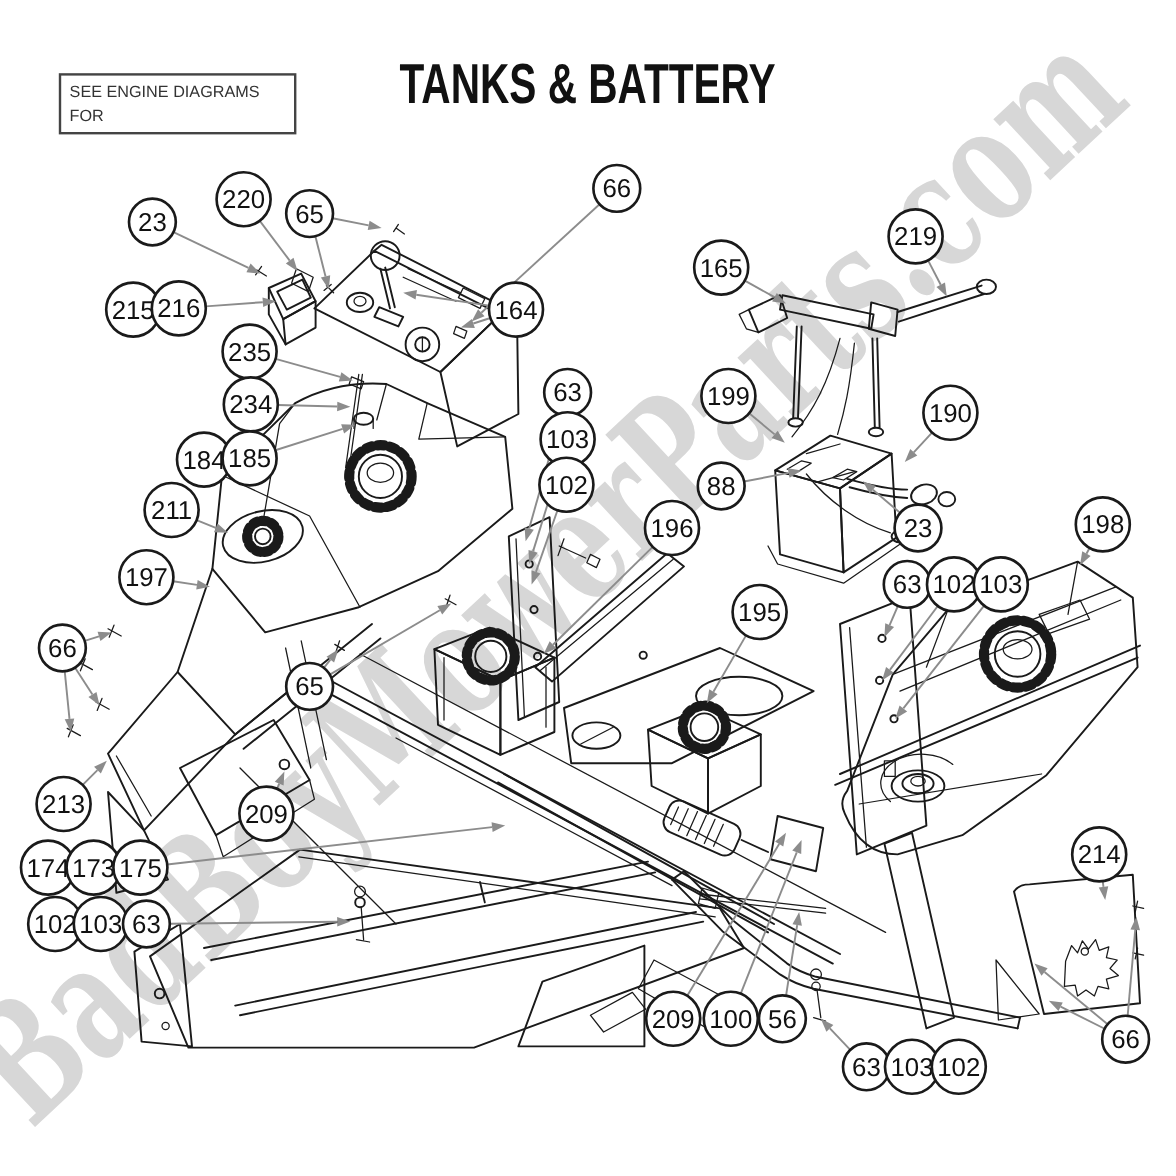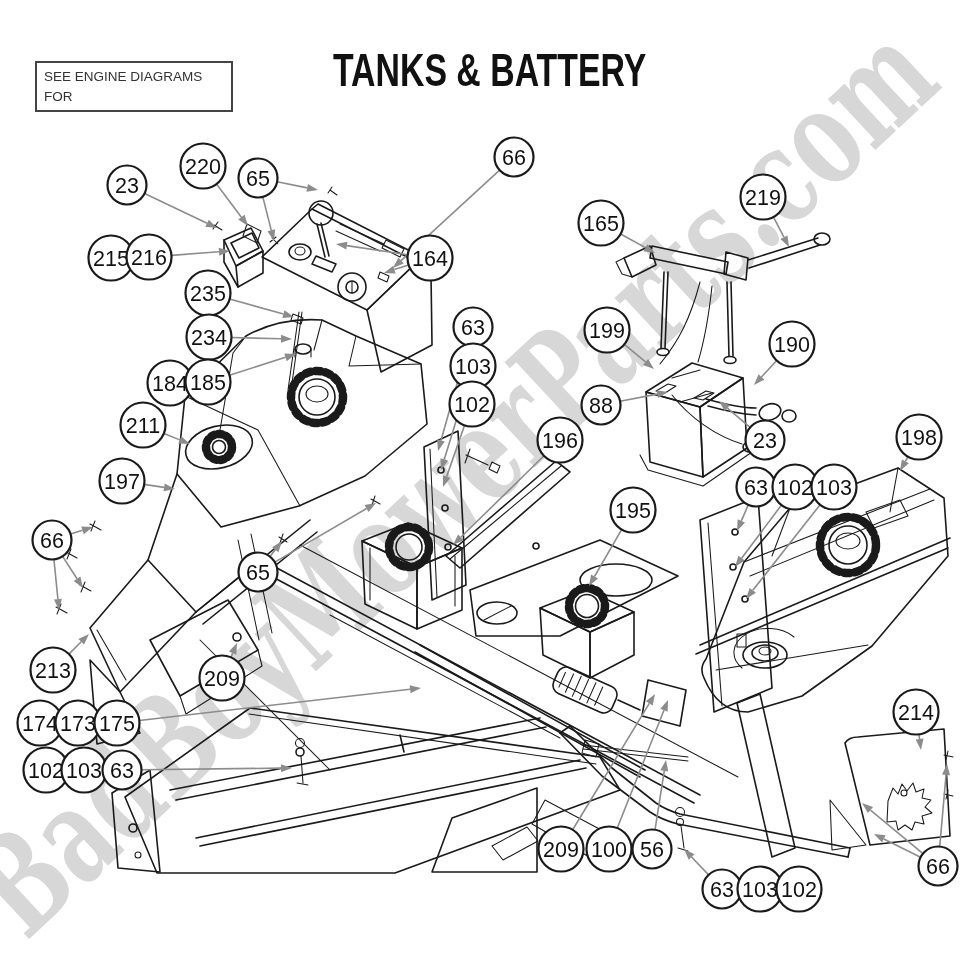--- a/index.html
+++ b/index.html
@@ -1,21 +1,21 @@
 <!DOCTYPE html>
 <html><head>
 <meta charset="utf-8">
 <style>
   html,body{margin:0;padding:0;background:#ffffff;}
   #stage{position:relative;width:980px;height:980px;background:#ffffff;overflow:hidden;
          font-family:"Liberation Sans",sans-serif;}
   #title{position:absolute;top:42px;left:0;width:100%;text-align:center;pointer-events:none;}
   #title span{display:inline-block;transform:scaleX(.72);transform-origin:center;
       font-weight:bold;font-size:47px;letter-spacing:0px;color:#111;white-space:nowrap;}
-  #notebox{position:absolute;left:35px;top:61px;width:182px;border:2px solid #444;
+  #notebox{position:absolute;left:49px;top:61px;width:182px;border:2px solid #444;
       padding:4px 5px 4px 7px;font-size:13.5px;line-height:1.45;color:#333;background:transparent;}
   svg{position:absolute;left:0;top:0;}
   .art path,.art line,.art polyline,.art circle,.art ellipse,.art rect{
       fill:none;stroke:#1a1a1a;stroke-width:1.6;stroke-linejoin:round;stroke-linecap:round;}
   .thin{stroke-width:1.05!important;}
   .dot{fill:#1a1a1a;stroke:none!important;}
   .rib{stroke-width:8.5!important;}
   .wm{font-family:"DejaVu Serif","Liberation Serif",serif;font-weight:bold;fill:#d7d7d7;}
 </style>
 </head>

